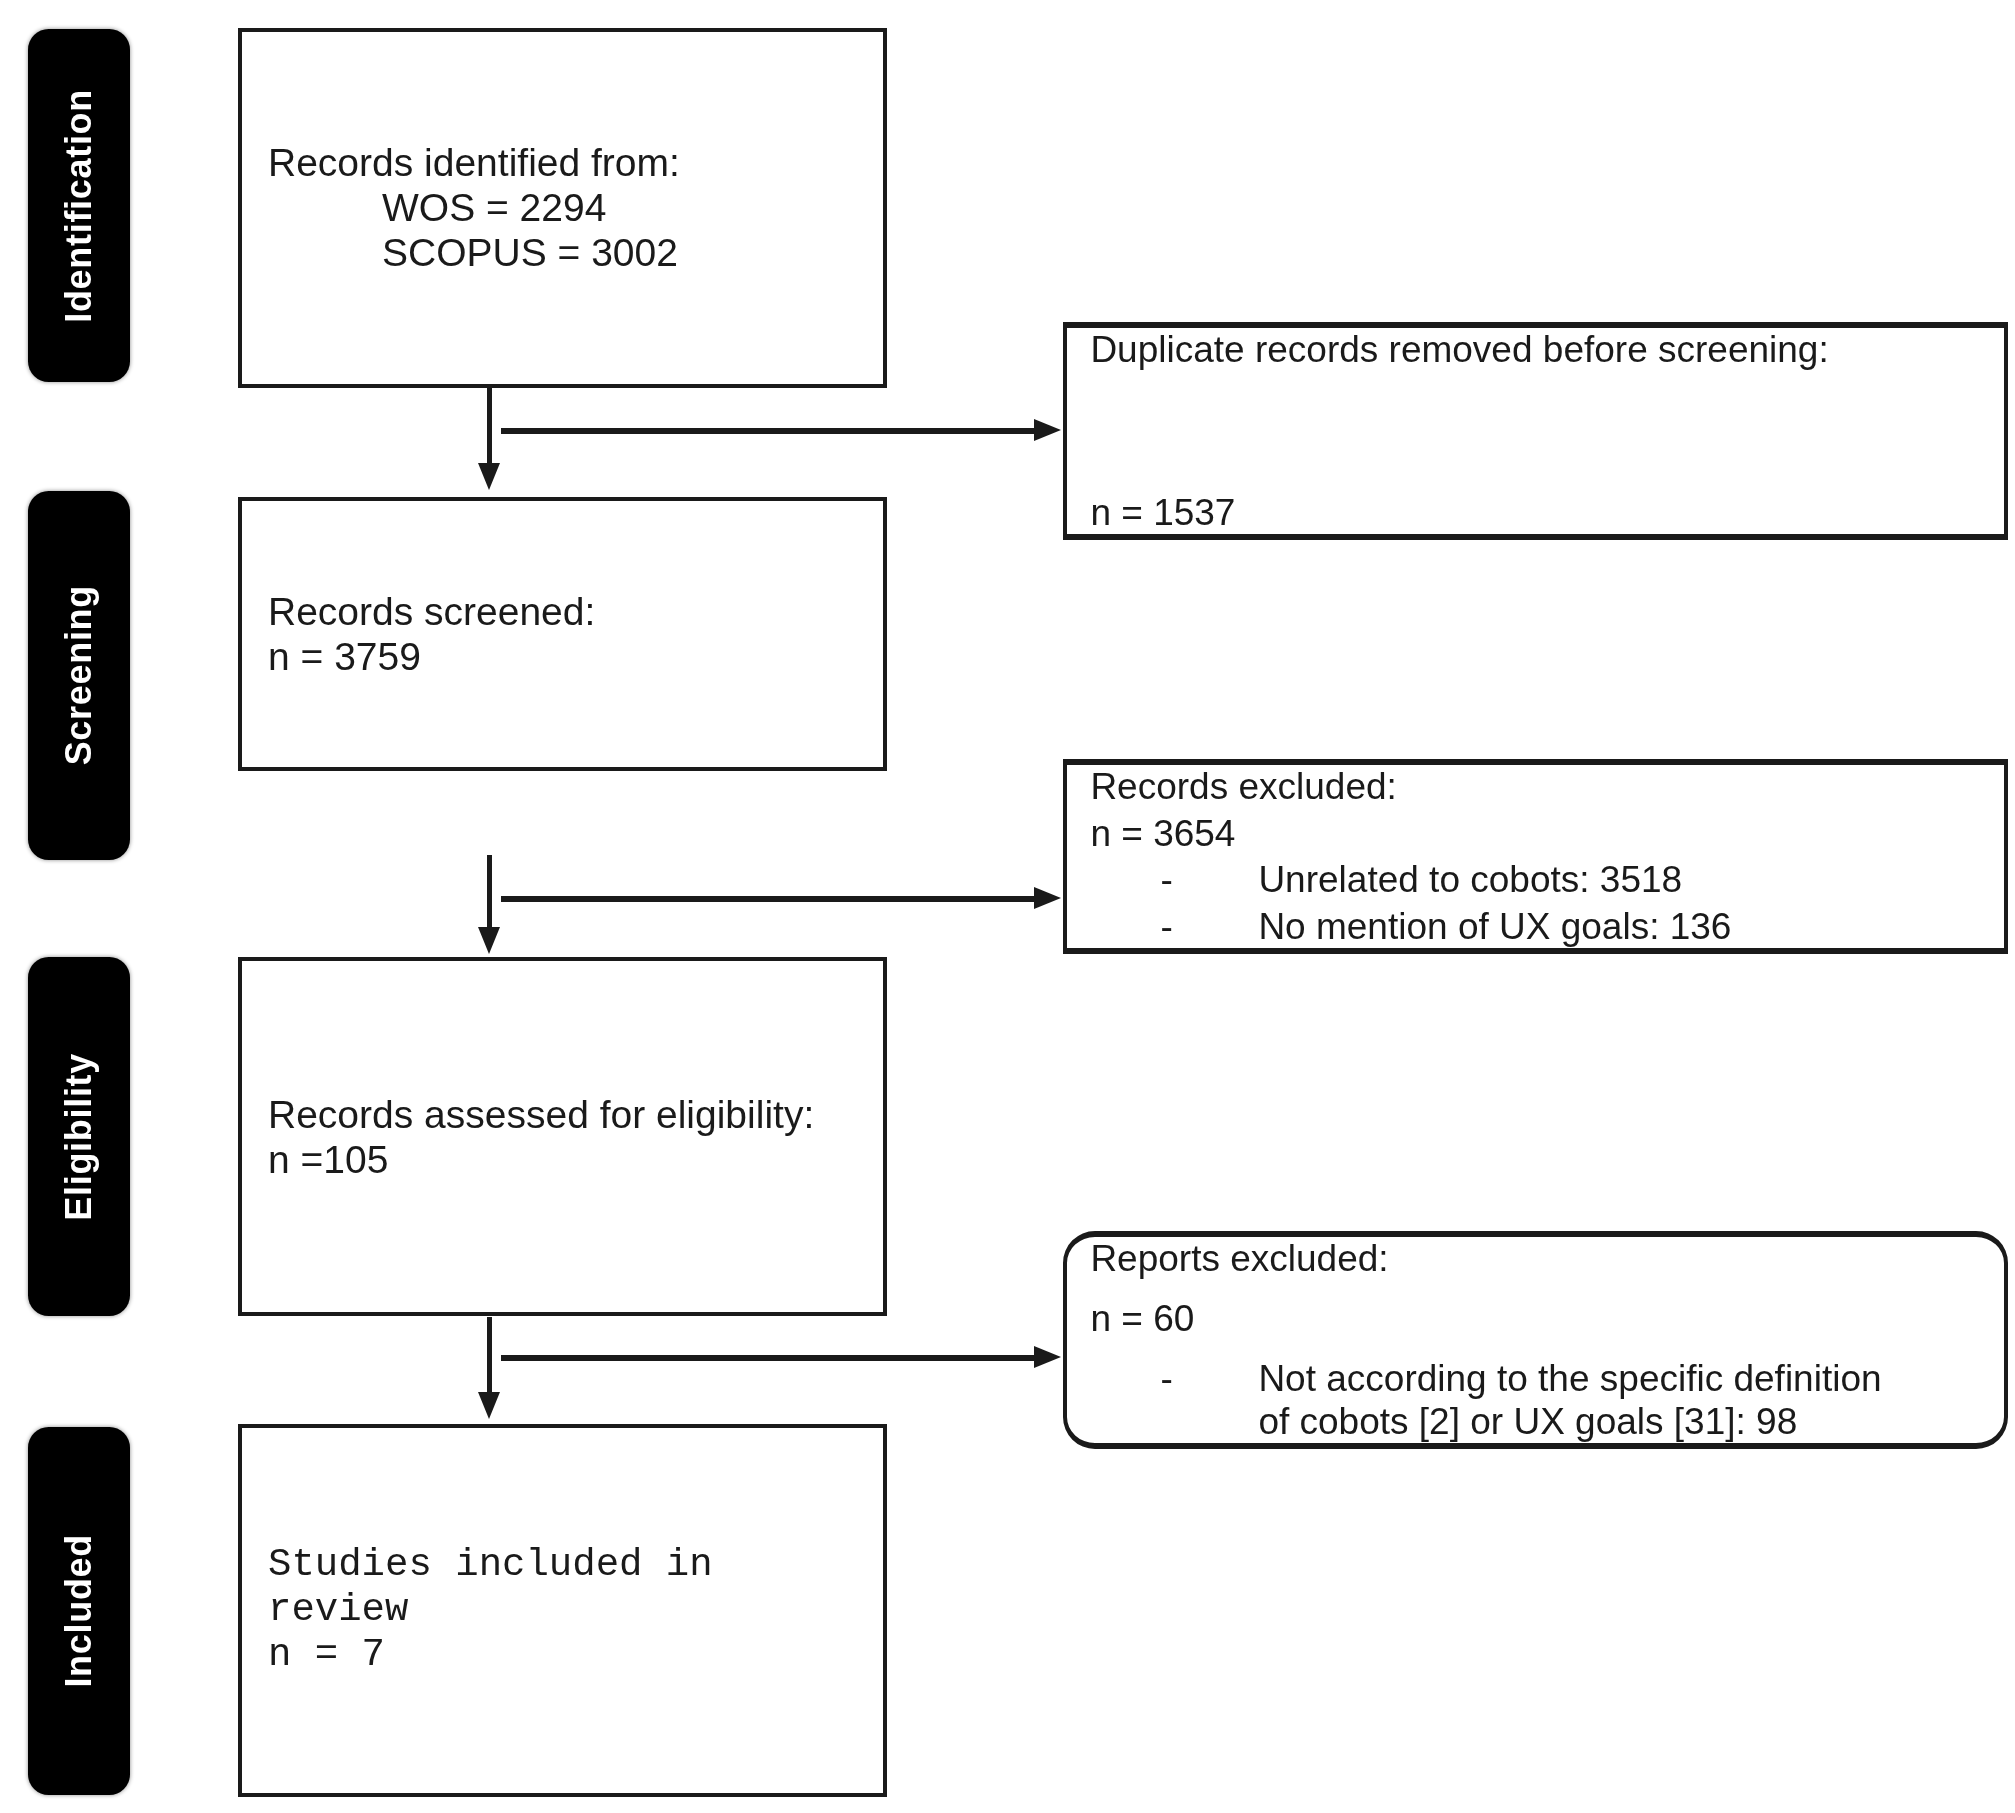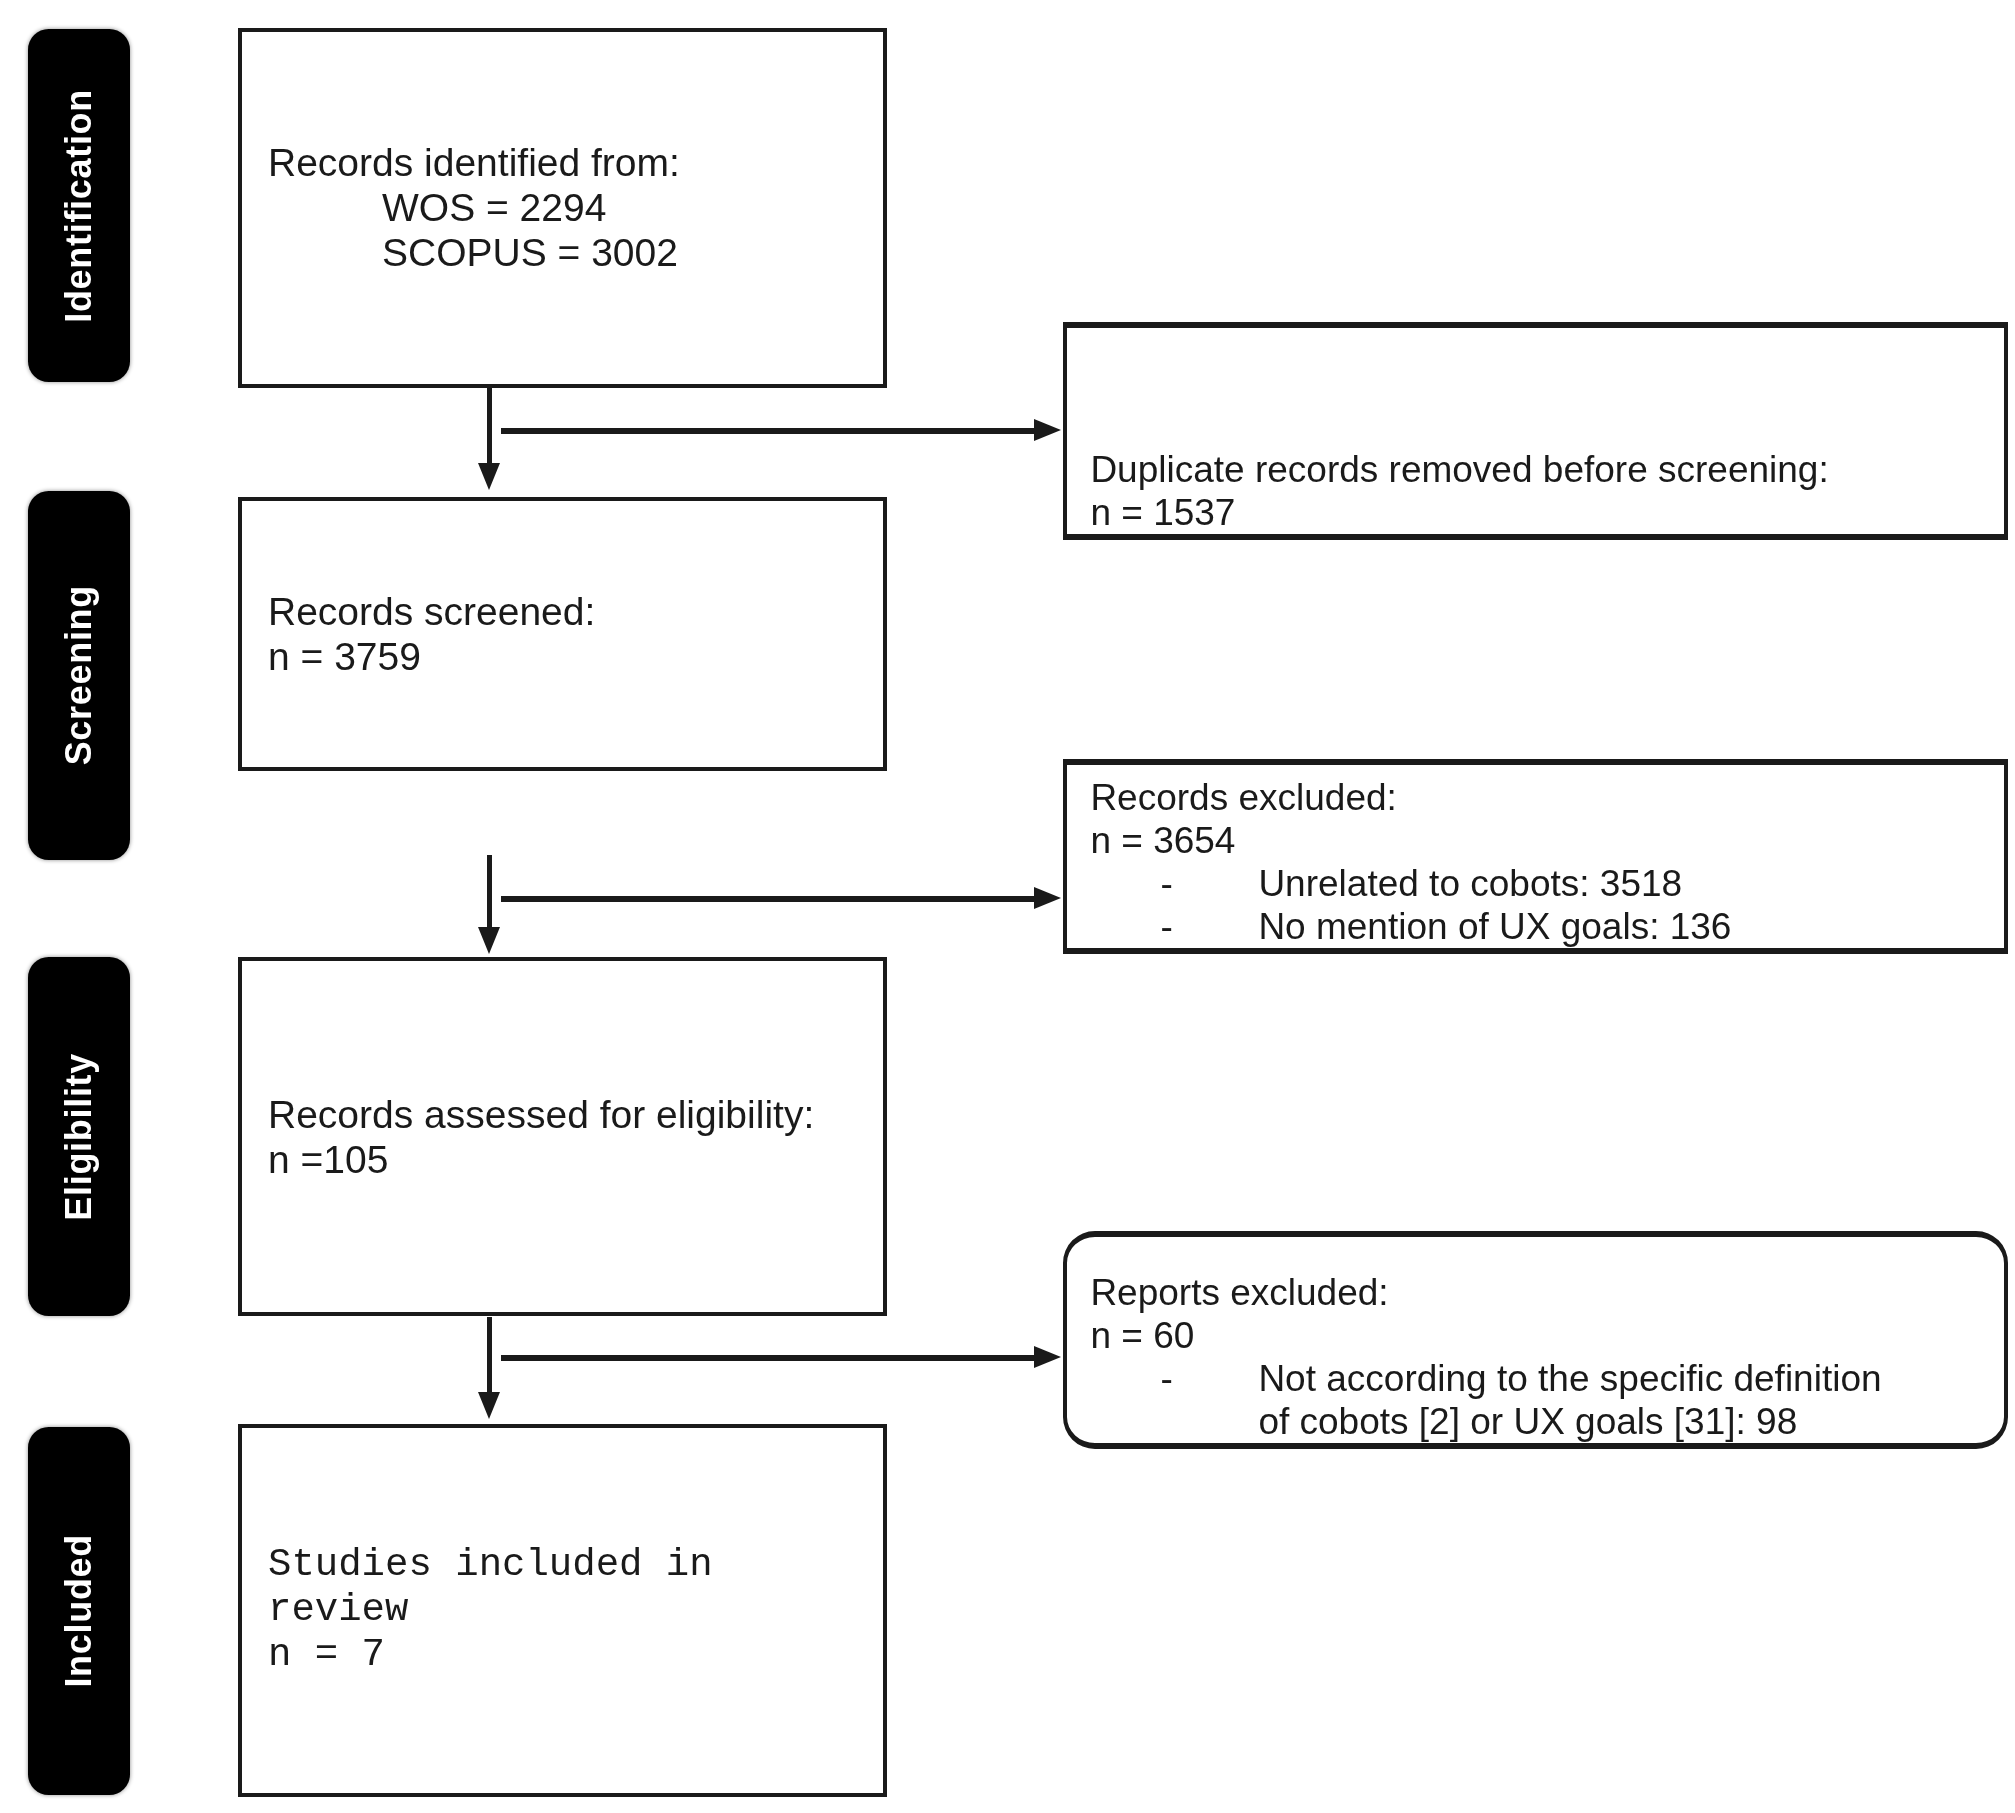--- a/index.html
+++ b/index.html
@@ -71,21 +71,21 @@
     position: absolute;
     left: 1063px;
     width: 945px;
     box-sizing: border-box;
     border: 4.8px solid #1a1a1a;
     border-top-width: 6.2px;
     border-bottom-width: 6.2px;
     background: #ffffff;
     display: flex;
     flex-direction: column;
-    justify-content: flex-end;
+    justify-content: space-between;
     padding-left: 23.4px;
     padding-right: 12.4px;
     font-size: 37px;
     line-height: 43px;
   }
   .excl-duplicates { top: 322px;  height: 218px; }
   .excl-records    { top: 759px; height: 195px; }
   .excl-reports    { top: 1231px; height: 218px; border-radius: 32px; }
 
   .bullet { display: flex; }

